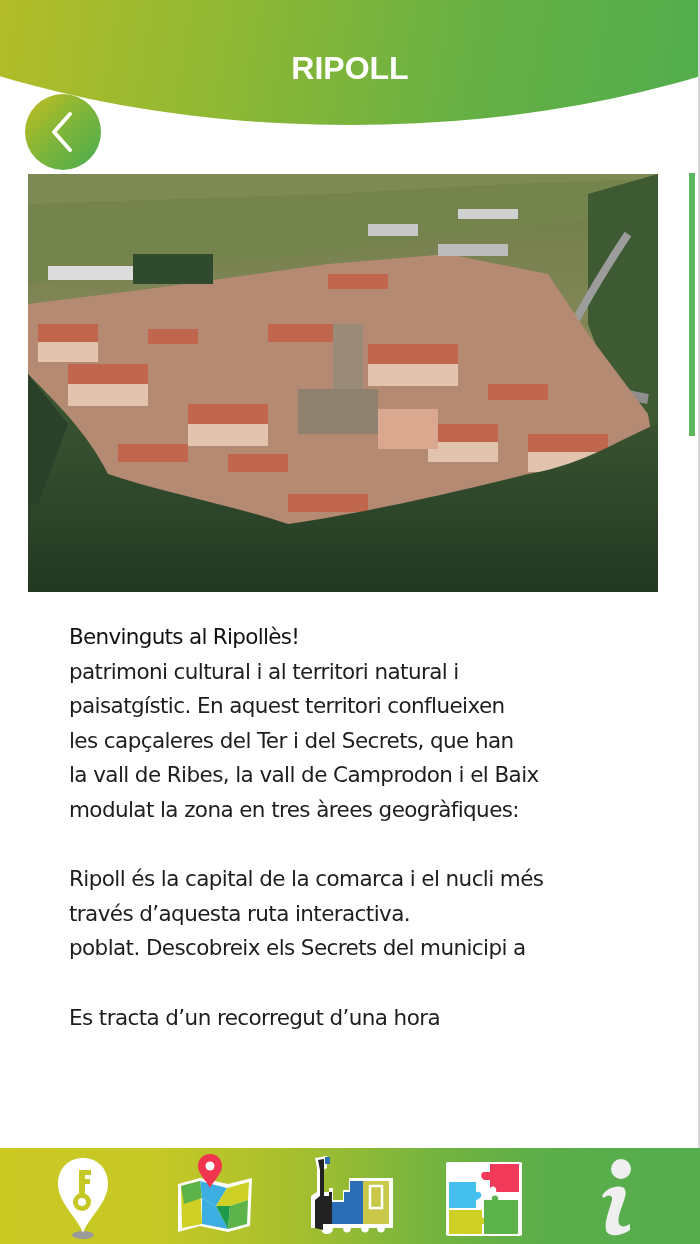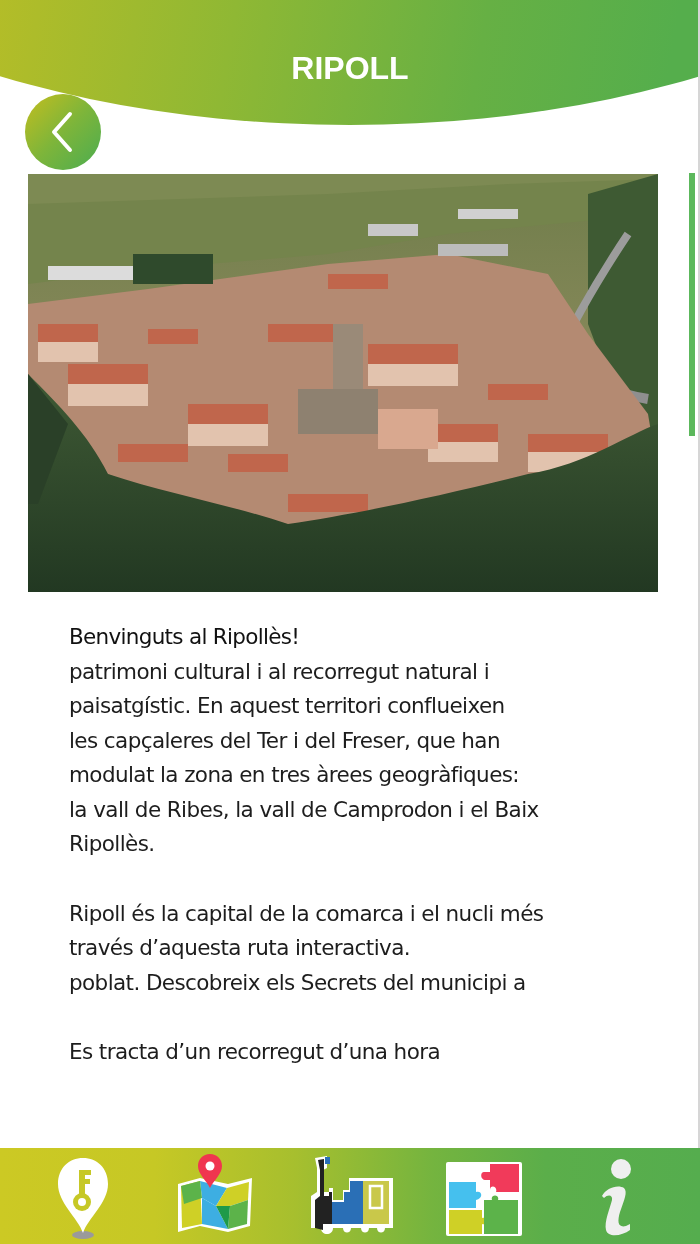--- a/index.html
+++ b/index.html
@@ -127,26 +127,25 @@
 
     <rect x="105" y="80" width="80" height="30" fill="#2f4a2c"></rect>
 
     <path d="M0,200 C30,230 60,260 80,300 C140,320 200,330 260,350 C330,340 420,320 500,300 C560,290 600,260 630,250 L630,418 L0,418 Z" fill="url(#trees)"></path>
     <path d="M0,200 L40,250 L10,330 L0,330 Z" fill="#2a4028"></path>
   </svg>
 </div>
 
 <div class="content">
   <p class="heading">Benvinguts al Ripollès!</p>
-  <p>patrimoni cultural i al recorregut natural i</p>
+  <p>patrimoni cultural i al territori natural i</p>
   <p>paisatgístic. En aquest territori conflueixen</p>
-  <p>les capçaleres del Ter i del Freser, que han</p>
+  <p>les capçaleres del Ter i del Secrets, que han</p>
+  <p>la vall de Ribes, la vall de Camprodon i el Baix</p>
   <p>modulat la zona en tres àrees geogràfiques:</p>
-  <p>la vall de Ribes, la vall de Camprodon i el Baix</p>
-  <p>Ripollès.</p>
   <div class="gap"></div>
   <p>Ripoll és la capital de la comarca i el nucli més</p>
   <p>través d’aquesta ruta interactiva.</p>
   <p>poblat. Descobreix els Secrets del municipi a</p>
   <div class="gap"></div>
   <p>Es tracta d’un recorregut d’una hora</p>
 </div>
 
 <div class="nav">
 

